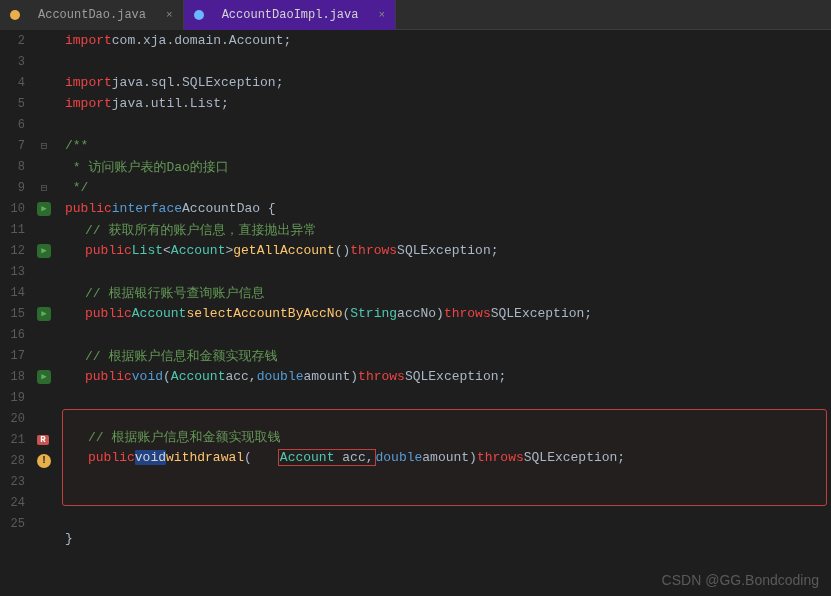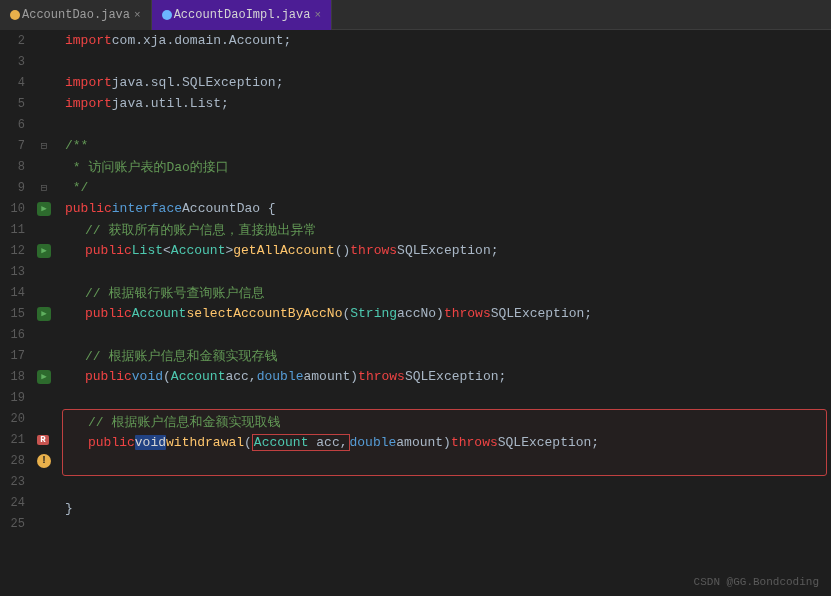--- a/index.html
+++ b/index.html
@@ -23,21 +23,21 @@
       padding-left: 0;
     }
     .tab {
       display: flex;
       align-items: center;
       padding: 0 10px;
       height: 31px;
       font-size: 12px;
       cursor: pointer;
       border-right: 1px solid #3c3c3c;
-      gap: 2px;
+      gap: 18px;
     }
     .tab.inactive {
       background: #2d2d2d;
       color: #9d9d9d;
     }
     .tab.active {
       background: #4c1d95;
       color: #d4d4d4;
     }
     .tab-dot-java {
@@ -140,22 +140,22 @@
       border-radius: 2px;
       padding: 0 1px;
     }
 
     
     .watermark {
       position: absolute;
       bottom: 8px;
       right: 12px;
       color: #5a5a5a;
-      font-size: 11px;
-      font-family: Liberation Mono, monospace;
+      font-size: 14px;
+      font-family: Liberation Sans, sans-serif;
     }
 
     
     .warn-icon {
       width: 14px;
       height: 14px;
       border-radius: 50%;
       background: #e8b04b;
       color: #1e1e1e;
       font-size: 10px;
@@ -425,35 +425,35 @@
       <span class="param-type">Account </span>
       <span class="plain">acc, </span>
       <span class="kw-blue">double </span>
       <span class="plain">amount) </span>
       <span class="kw">throws </span>
       <span class="plain">SQLException;</span>
     </div>
 
     <div class="code-line"></div>
 
-    <div style="border: 1.5px solid #c04040; border-radius:3px; margin: 1px 4px 1px 2px; padding: 1px 0; background: rgba(192,64,64,0.04);">
+    <div style="border: 1.5px solid #c04040; border-radius:3px; margin: 1px 4px 1px 2px; padding: 16px 0; background: rgba(192,64,64,0.04);">
 
       <div class="code-line">
         <span style="padding-left:20px;"></span>
           <span class="comment">// 根据账户信息和金额实现取钱</span>
       </div>
 
       <div class="code-line">
         <span style="padding-left:20px;"></span>
         <span class="kw">public </span>
         <span class="sel-void">void</span>
         <span class="plain"> </span>
         <span class="method">withdrawal</span>
         <span class="plain">(</span>
-        <span class="box-red-alt" style="display:inline;border:1.5px solid #c04040;border-radius:0;padding:0 1px;">
+        <span class="box-red-alt" style="display:inline;border:1.5px solid #c04040;border-radius:0;padding:0 1px;margin-left:26px;">
           <span class="param-type">Account </span>
           <span class="plain">acc,</span>
         </span>
         <span class="plain"> </span>
         <span class="kw-blue">double </span>
         <span class="plain">amount) </span>
         <span class="kw">throws </span>
         <span class="plain">SQLException;</span>
       </div>
 

